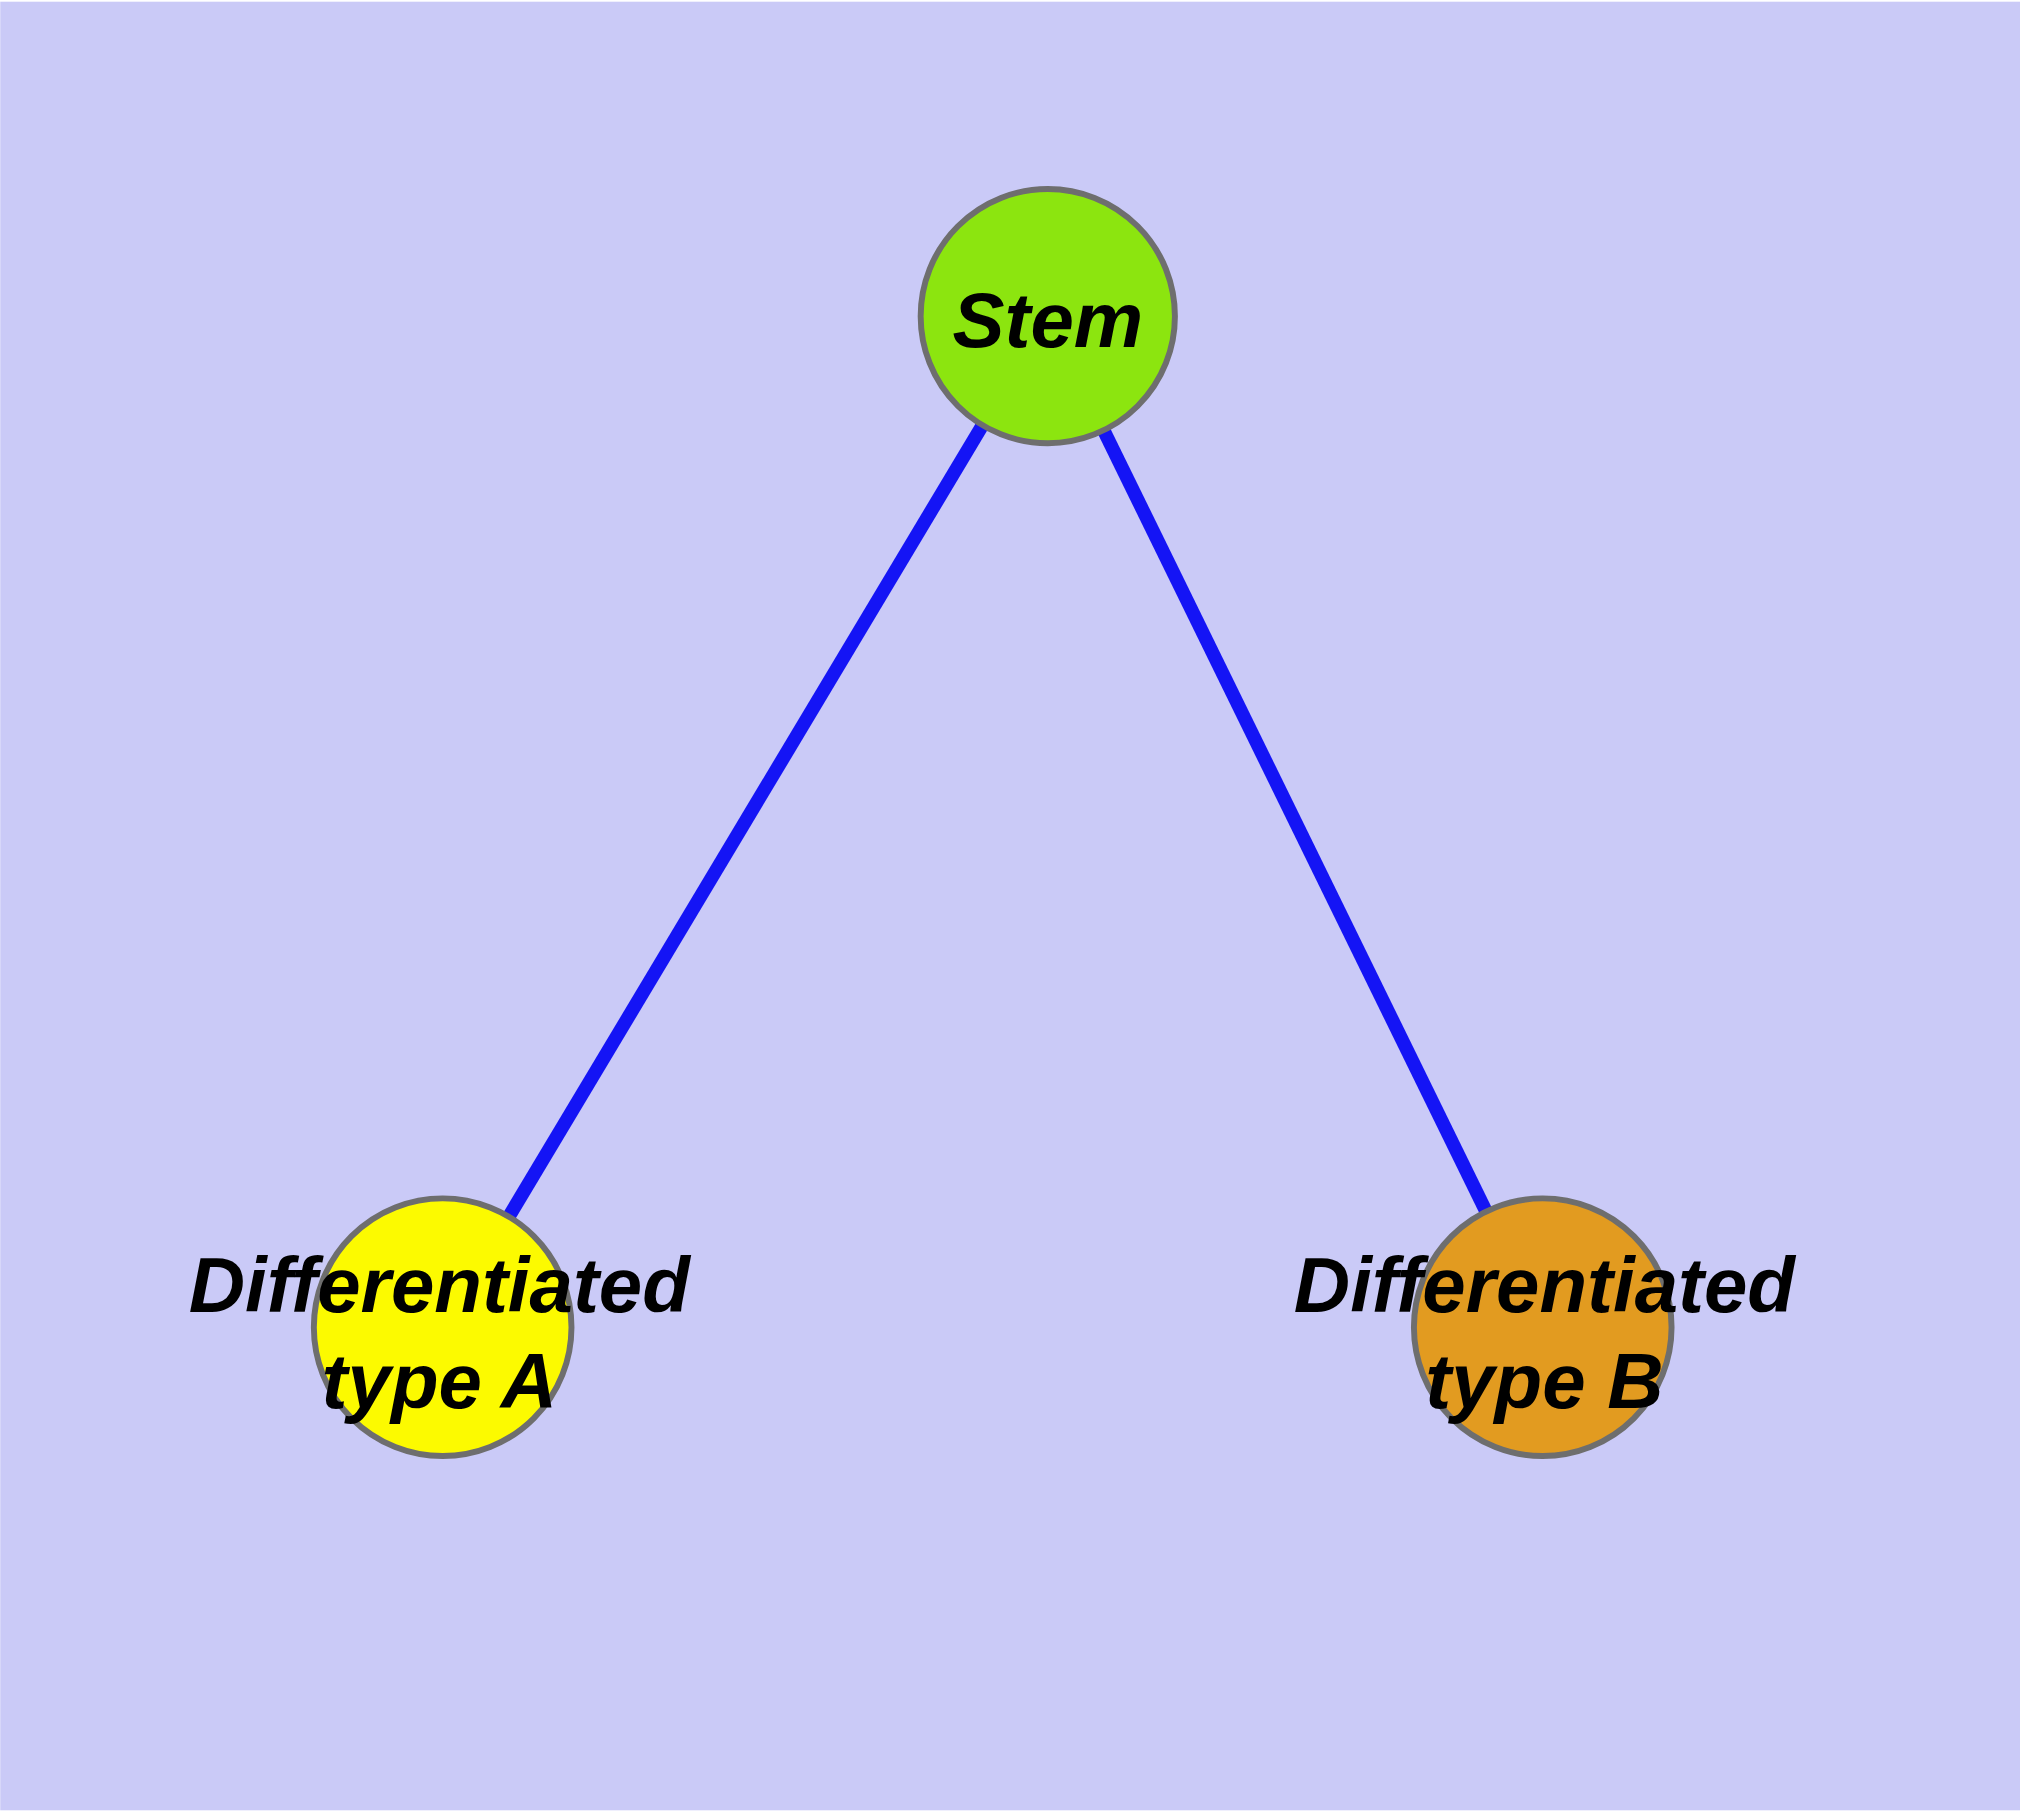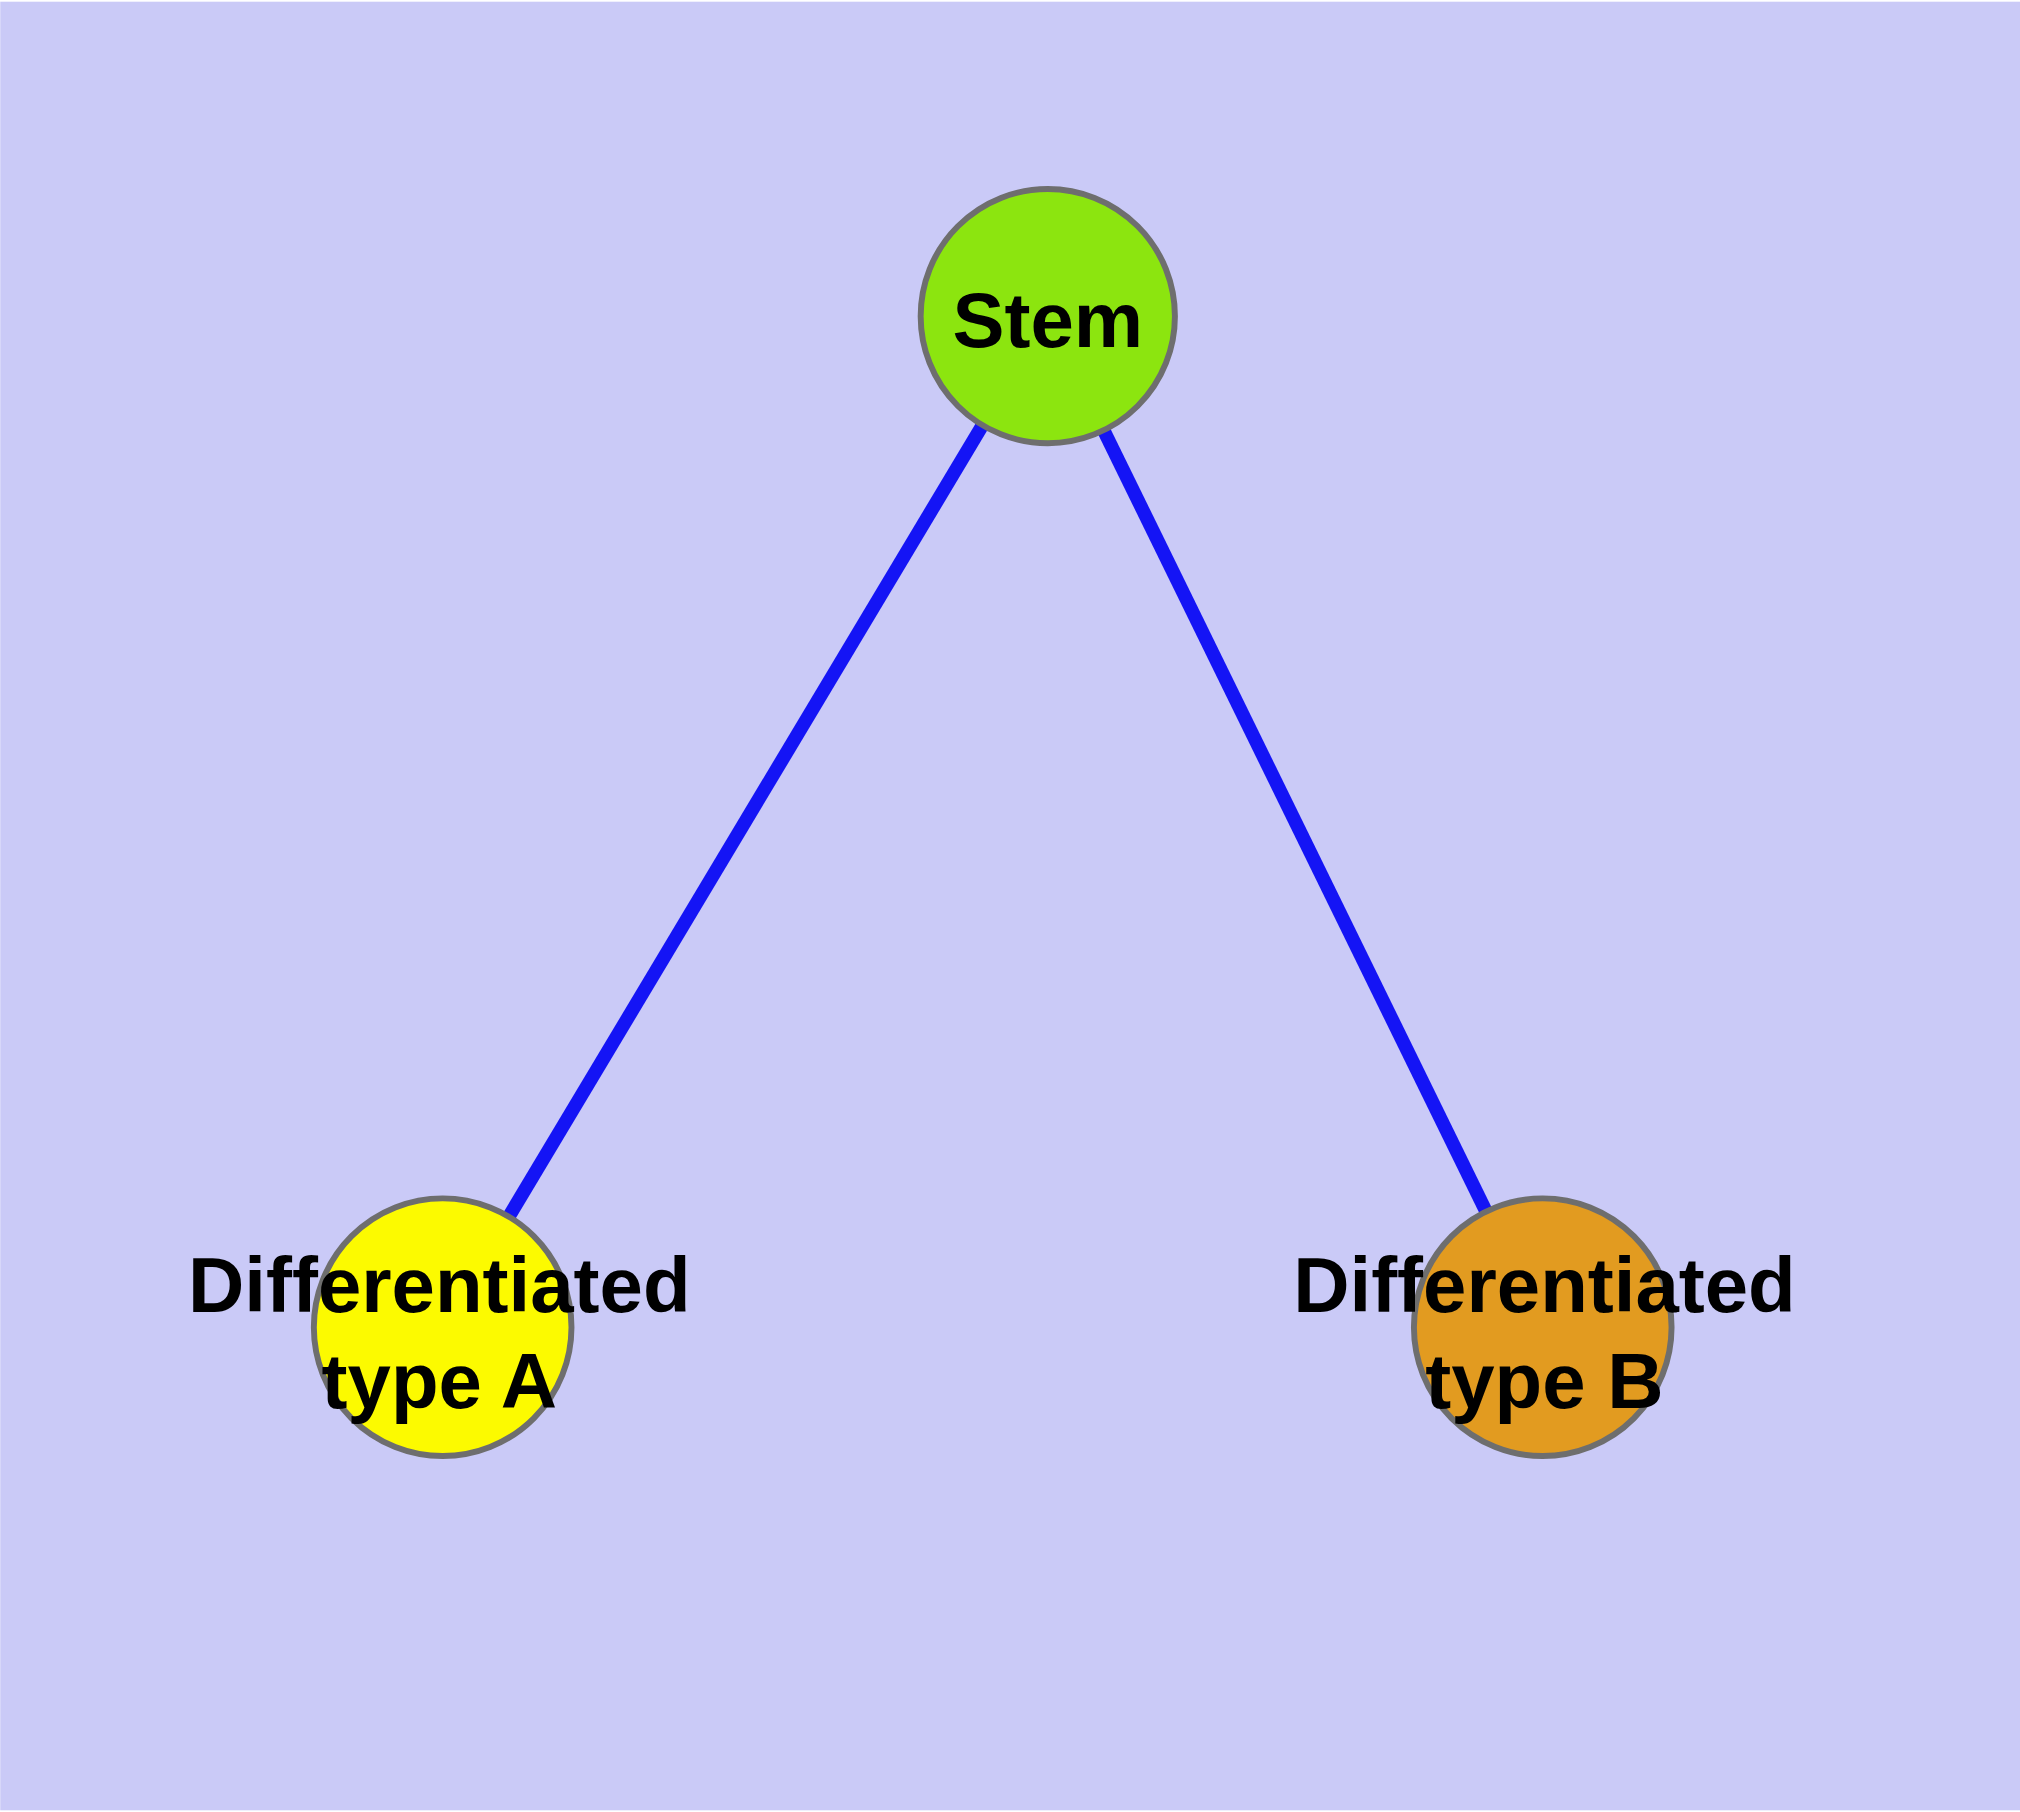--- a/index.html
+++ b/index.html
@@ -8,20 +8,21 @@
     background: #ffffff;
     width: 2021px;
     height: 1812px;
     overflow: hidden;
     font-family: "Liberation Sans", sans-serif;
   }
   #stage {
     position: relative;
     width: 2021px;
     height: 1812px;
+    font-style: italic;
   }
   svg { display: block; }
   .node-label {
     font-family: "Liberation Sans", sans-serif;
     font-weight: bold;
     font-size: 92px;
   }
 </style>
 </head>
 <body>

